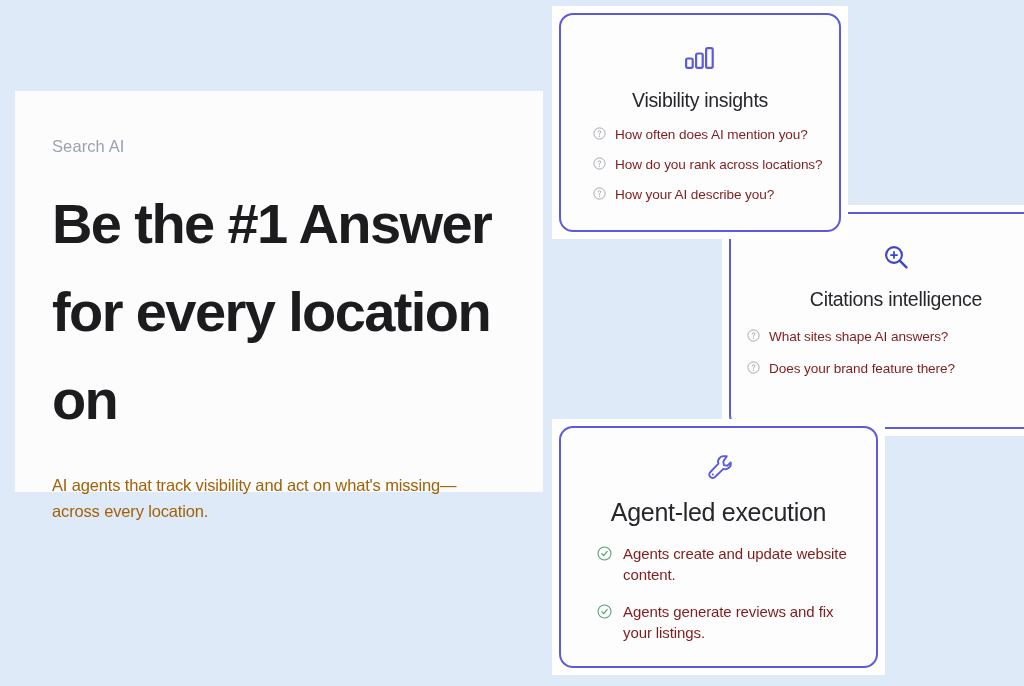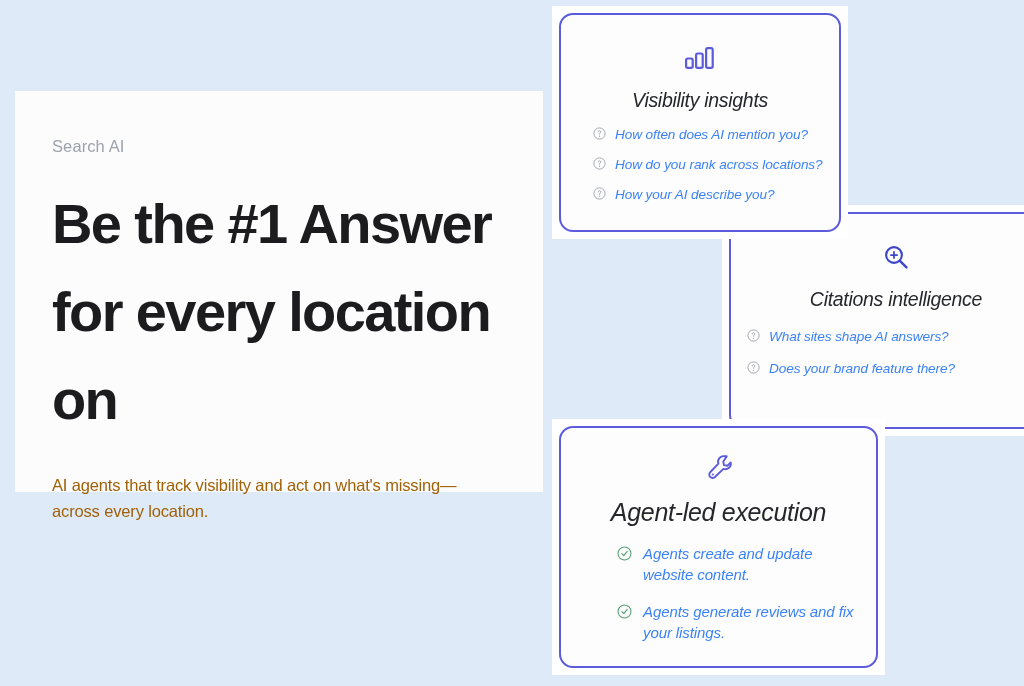--- a/index.html
+++ b/index.html
@@ -61,21 +61,20 @@
     max-width: 480px;
     font-weight: 400;
   }
 
   
   .feature-card {
     position: absolute;
     background: #ffffff;           
     box-sizing: border-box;
     padding: 7px;
-    font-style: italic;
   }
   .feature-card > .frame {
     width: 100%;
     height: 100%;
     border: 2px solid #5b5bdc;
     border-radius: 14px;
     background: #fdfdfe;
     box-sizing: border-box;
     display: flex;
     flex-direction: column;
@@ -108,30 +107,30 @@
   .bullet-list {
     list-style: none;
     margin: 14px 0 0 0;
     padding: 0;
     width: 100%;
     box-sizing: border-box;
     padding-left: 32px;
     padding-right: 16px;
   }
   .card-citations .bullet-list { padding-left: 16px; margin-top: 17px; }
-  .card-agent .bullet-list { padding-left: 56px; margin-top: 16px; }
+  .card-agent .bullet-list { padding-left: 36px; margin-top: 16px; }
 
   .bullet-item {
     display: flex;
     align-items: flex-start;
     gap: 9px;
     margin-bottom: 12px;
     font-size: 13.6px;
     line-height: 17px;
-    color: #3b82f6;
+    color: #7f1d1d;
     letter-spacing: -0.1px;
   }
   .card-citations .bullet-item { margin-bottom: 14px; }
   .card-agent .bullet-item {
     font-size: 15px;
     line-height: 21px;
     margin-bottom: 16px;
     gap: 11px;
   }
   .bullet-item .b-icon {

